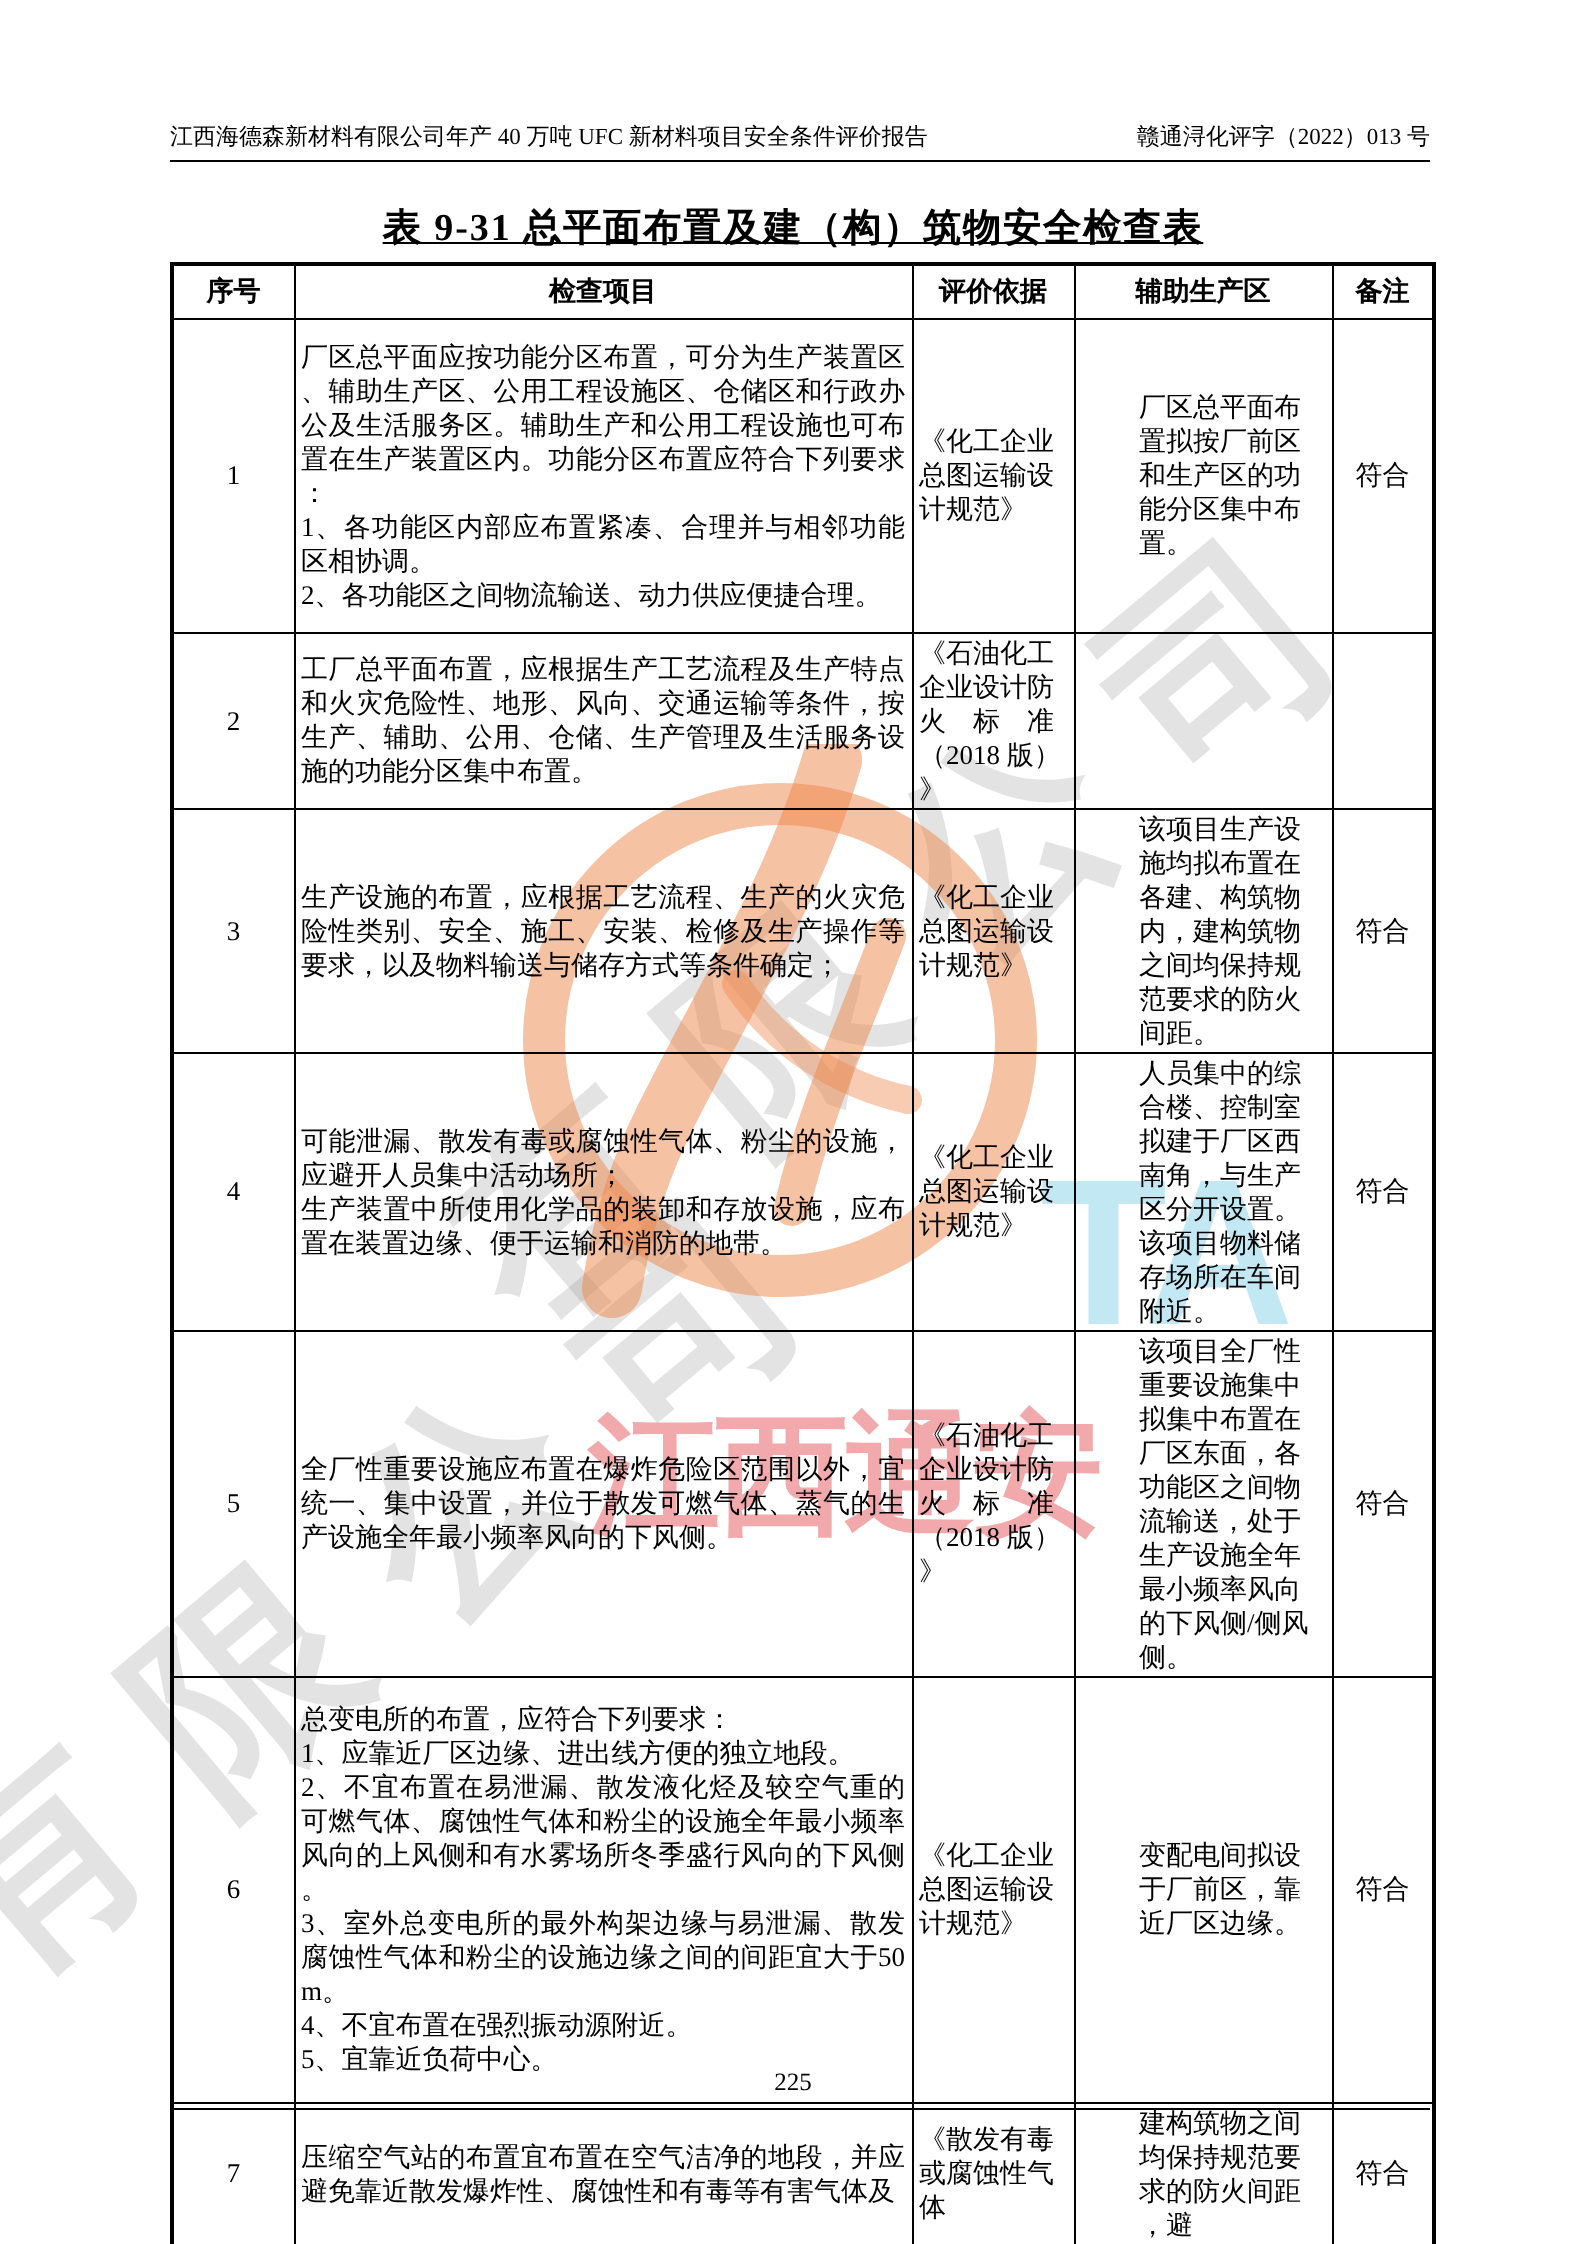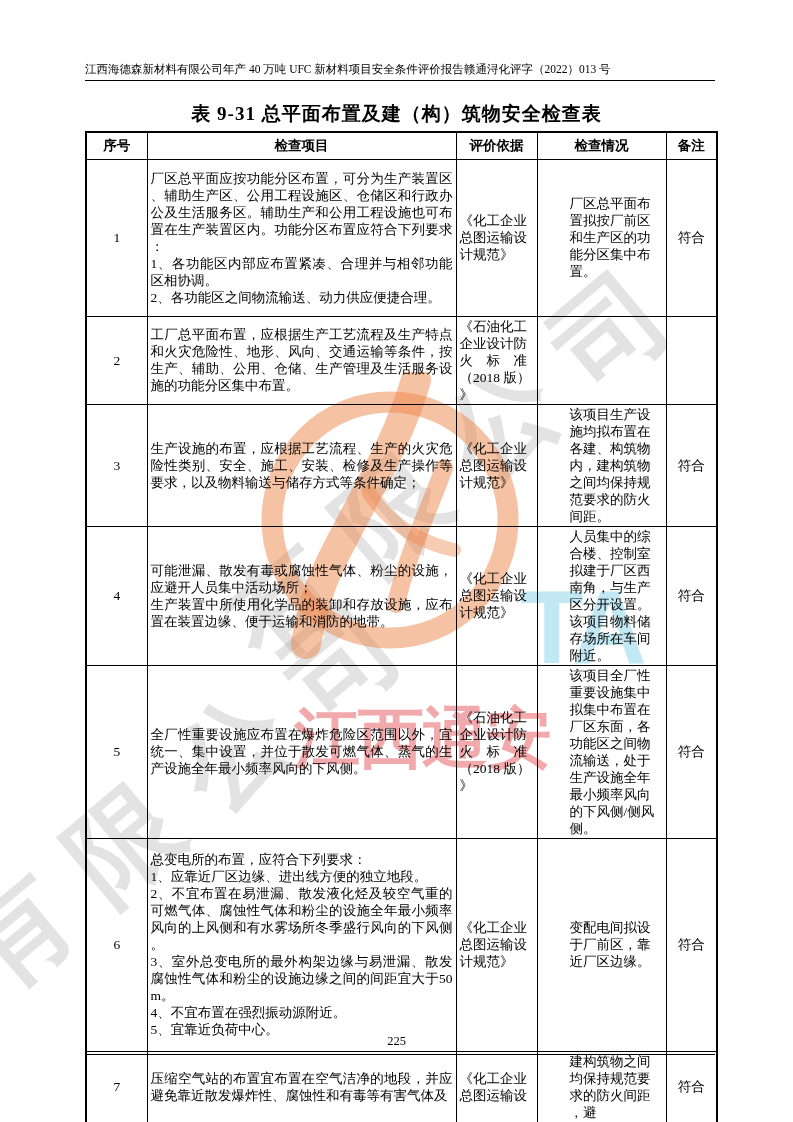--- a/index.html
+++ b/index.html
@@ -10,31 +10,31 @@
     color:#000;
   }
   .page {
     position:relative; width:793px; height:1122px;
     background:#fff; overflow:hidden;
   }
 
   
   .doc-header {
     position:absolute; left:85px; top:62px; width:630px;
-    display:flex; align-items:flex-end;
+    display:flex; justify-content:space-between; align-items:flex-end;
     font-size:11.5px; line-height:15px;
     border-bottom:1.5px solid #000; padding-bottom:3px;
     z-index:2;
   }
 
   
   .doc-title {
     position:absolute; left:0; top:101px; width:100%;
     text-align:center; font-size:19px; font-weight:bold;
-    letter-spacing:1px; z-index:2;
+    letter-spacing:1px; z-index:2;text-decoration:underline;
   }
 
   
   table.check-table {
     position:absolute; left:85px; top:131px; width:631px;
     border-collapse:collapse; table-layout:fixed;
     border:2px solid #000; z-index:2;
     background:transparent;
   }
   .check-table th, .check-table td {
@@ -128,21 +128,21 @@
         <col style="width:309px">
         <col style="width:81px">
         <col style="width:129px">
         <col style="width:51px">
     </colgroup>
     <thead>
       <tr>
         <th>序号</th>
         <th>检查项目</th>
         <th>评价依据</th>
-        <th>检查情况</th>
+        <th>辅助生产区</th>
         <th>备注</th>
       </tr>
     </thead>
     <tbody>
       <tr style="height:157px">
         <td class="c-no">1</td>
         <td class="c-item">厂区总平面应按功能分区布置，可分为生产装置区、辅助生产区、公用工程设施区、仓储区和行政办公及生活服务区。辅助生产和公用工程设施也可布置在生产装置区内。功能分区布置应符合下列要求：
 1、各功能区内部应布置紧凑、合理并与相邻功能区相协调。
 2、各功能区之间物流输送、动力供应便捷合理。</td>
         <td class="c-basis">《化工企业总图运输设计规范》</td>
@@ -186,21 +186,21 @@
 3、室外总变电所的最外构架边缘与易泄漏、散发腐蚀性气体和粉尘的设施边缘之间的间距宜大于50m。
 4、不宜布置在强烈振动源附近。
 5、宜靠近负荷中心。</td>
         <td class="c-basis">《化工企业总图运输设计规范》</td>
         <td class="c-sit">变配电间拟设于厂前区，靠近厂区边缘。</td>
         <td class="c-remark">符合</td>
       </tr>
       <tr style="height:47px">
         <td class="c-no">7</td>
         <td class="c-item">压缩空气站的布置宜布置在空气洁净的地段，并应避免靠近散发爆炸性、腐蚀性和有毒等有害气体及</td>
-        <td class="c-basis">《化工企业总图运输设</td>
+        <td class="c-basis">《散发有毒或腐蚀性气体</td>
         <td class="c-sit">建构筑物之间均保持规范要求的防火间距，避</td>
         <td class="c-remark">符合</td>
       </tr>
     </tbody>
   </table>
 
   <div class="page-number">225</div>
   <div class="footer-rule"></div>
 
 </div>

